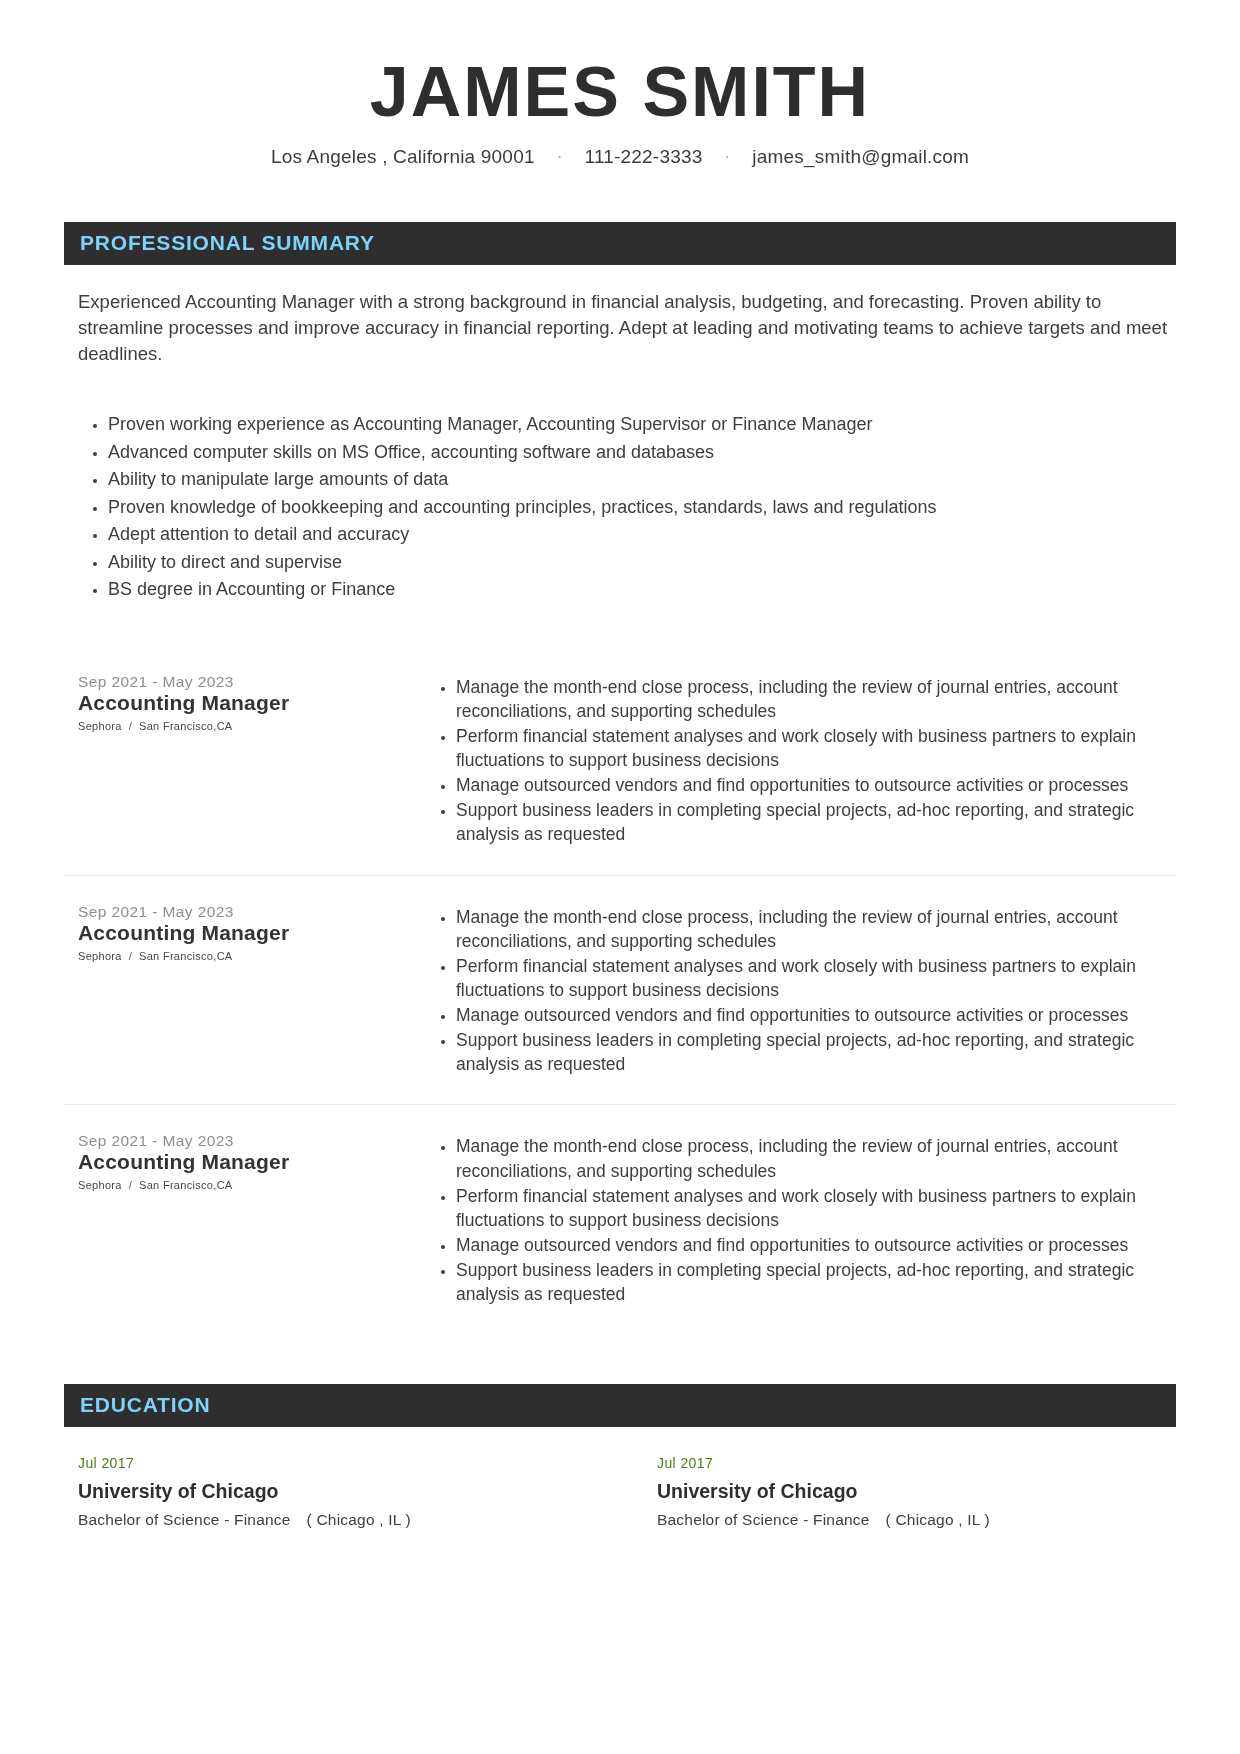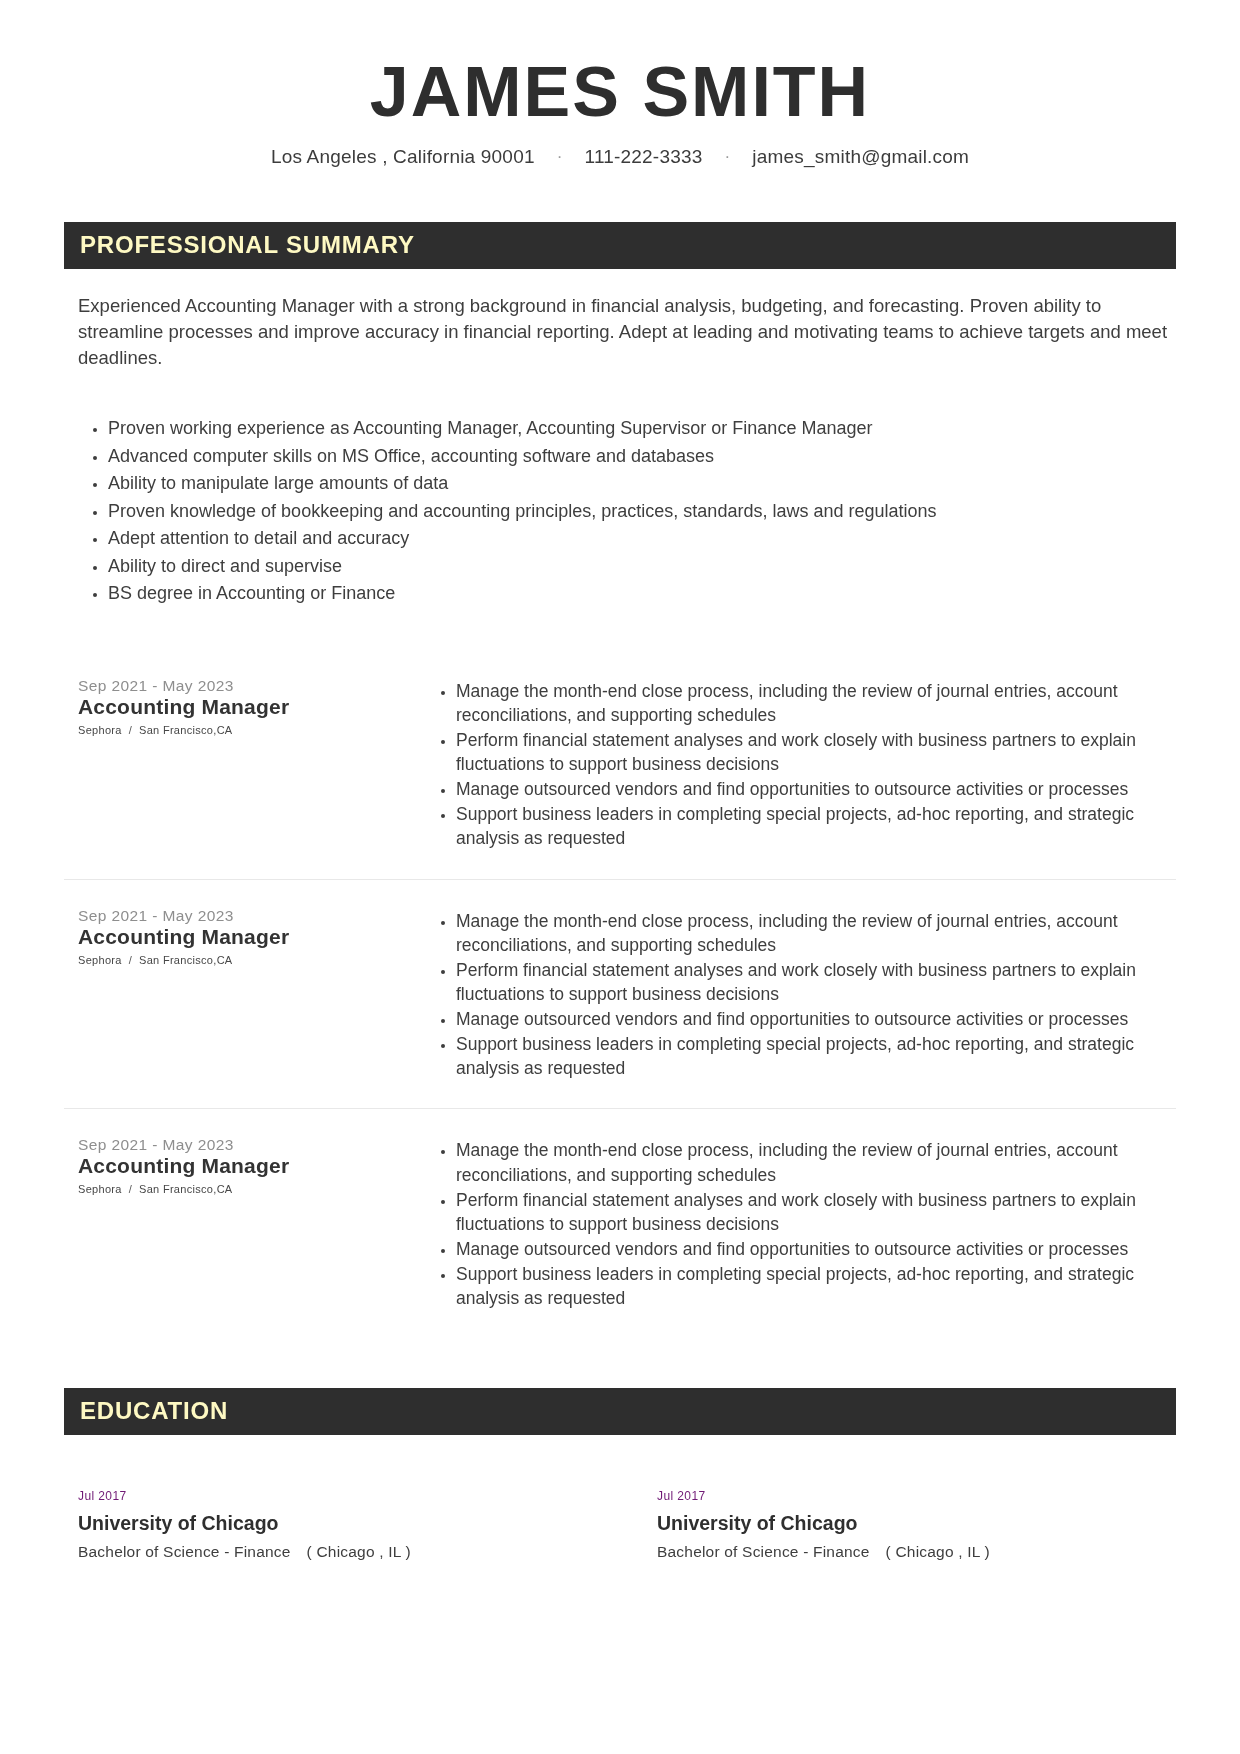--- a/index.html
+++ b/index.html
@@ -34,22 +34,22 @@
   }
   .contact .dot { color: #9a9a9a; font-size: 17px; }
 
   
   section.sec-summary   { margin-top: 54px; }
   section.sec-skills    { margin-top: 46px; }
   section.sec-work      { margin-top: 44px; }
   section.sec-education { margin-top: 50px; }
   .bar {
     background: #2e2e2e;
-    color: #fef9c3;
-    font-size: 24px;
+    color: #7dd3fc;
+    font-size: 21px;
     font-weight: 700;
     letter-spacing: 0.8px;
     padding: 9px 32px 10px 16px;
   }
 
   
   .summary {
     margin: 24px 0 0 14px;
     font-size: 18.5px;
     line-height: 1.42;
@@ -112,24 +112,23 @@
   .job-bullets li::marker { font-size: 14px; color: #3e3e3e; }
 
   
   .edu-grid {
     margin: 28px 0 0 14px;
     display: grid;
     grid-template-columns: 1fr 1fr;
     column-gap: 60px;
   }
   .edu-dates {
-    font-size: 12px;
-    color: #701a75;
+    font-size: 14px;
+    color: #4d7c0f;
     letter-spacing: 0.4px;
-    margin-top: 26px;
   }
   .edu-school {
     margin-top: 9px;
     font-size: 19.5px;
     font-weight: 700;
     color: #2f2f2f;
   }
   .edu-degree {
     margin-top: 8px;
     font-size: 15.5px;

